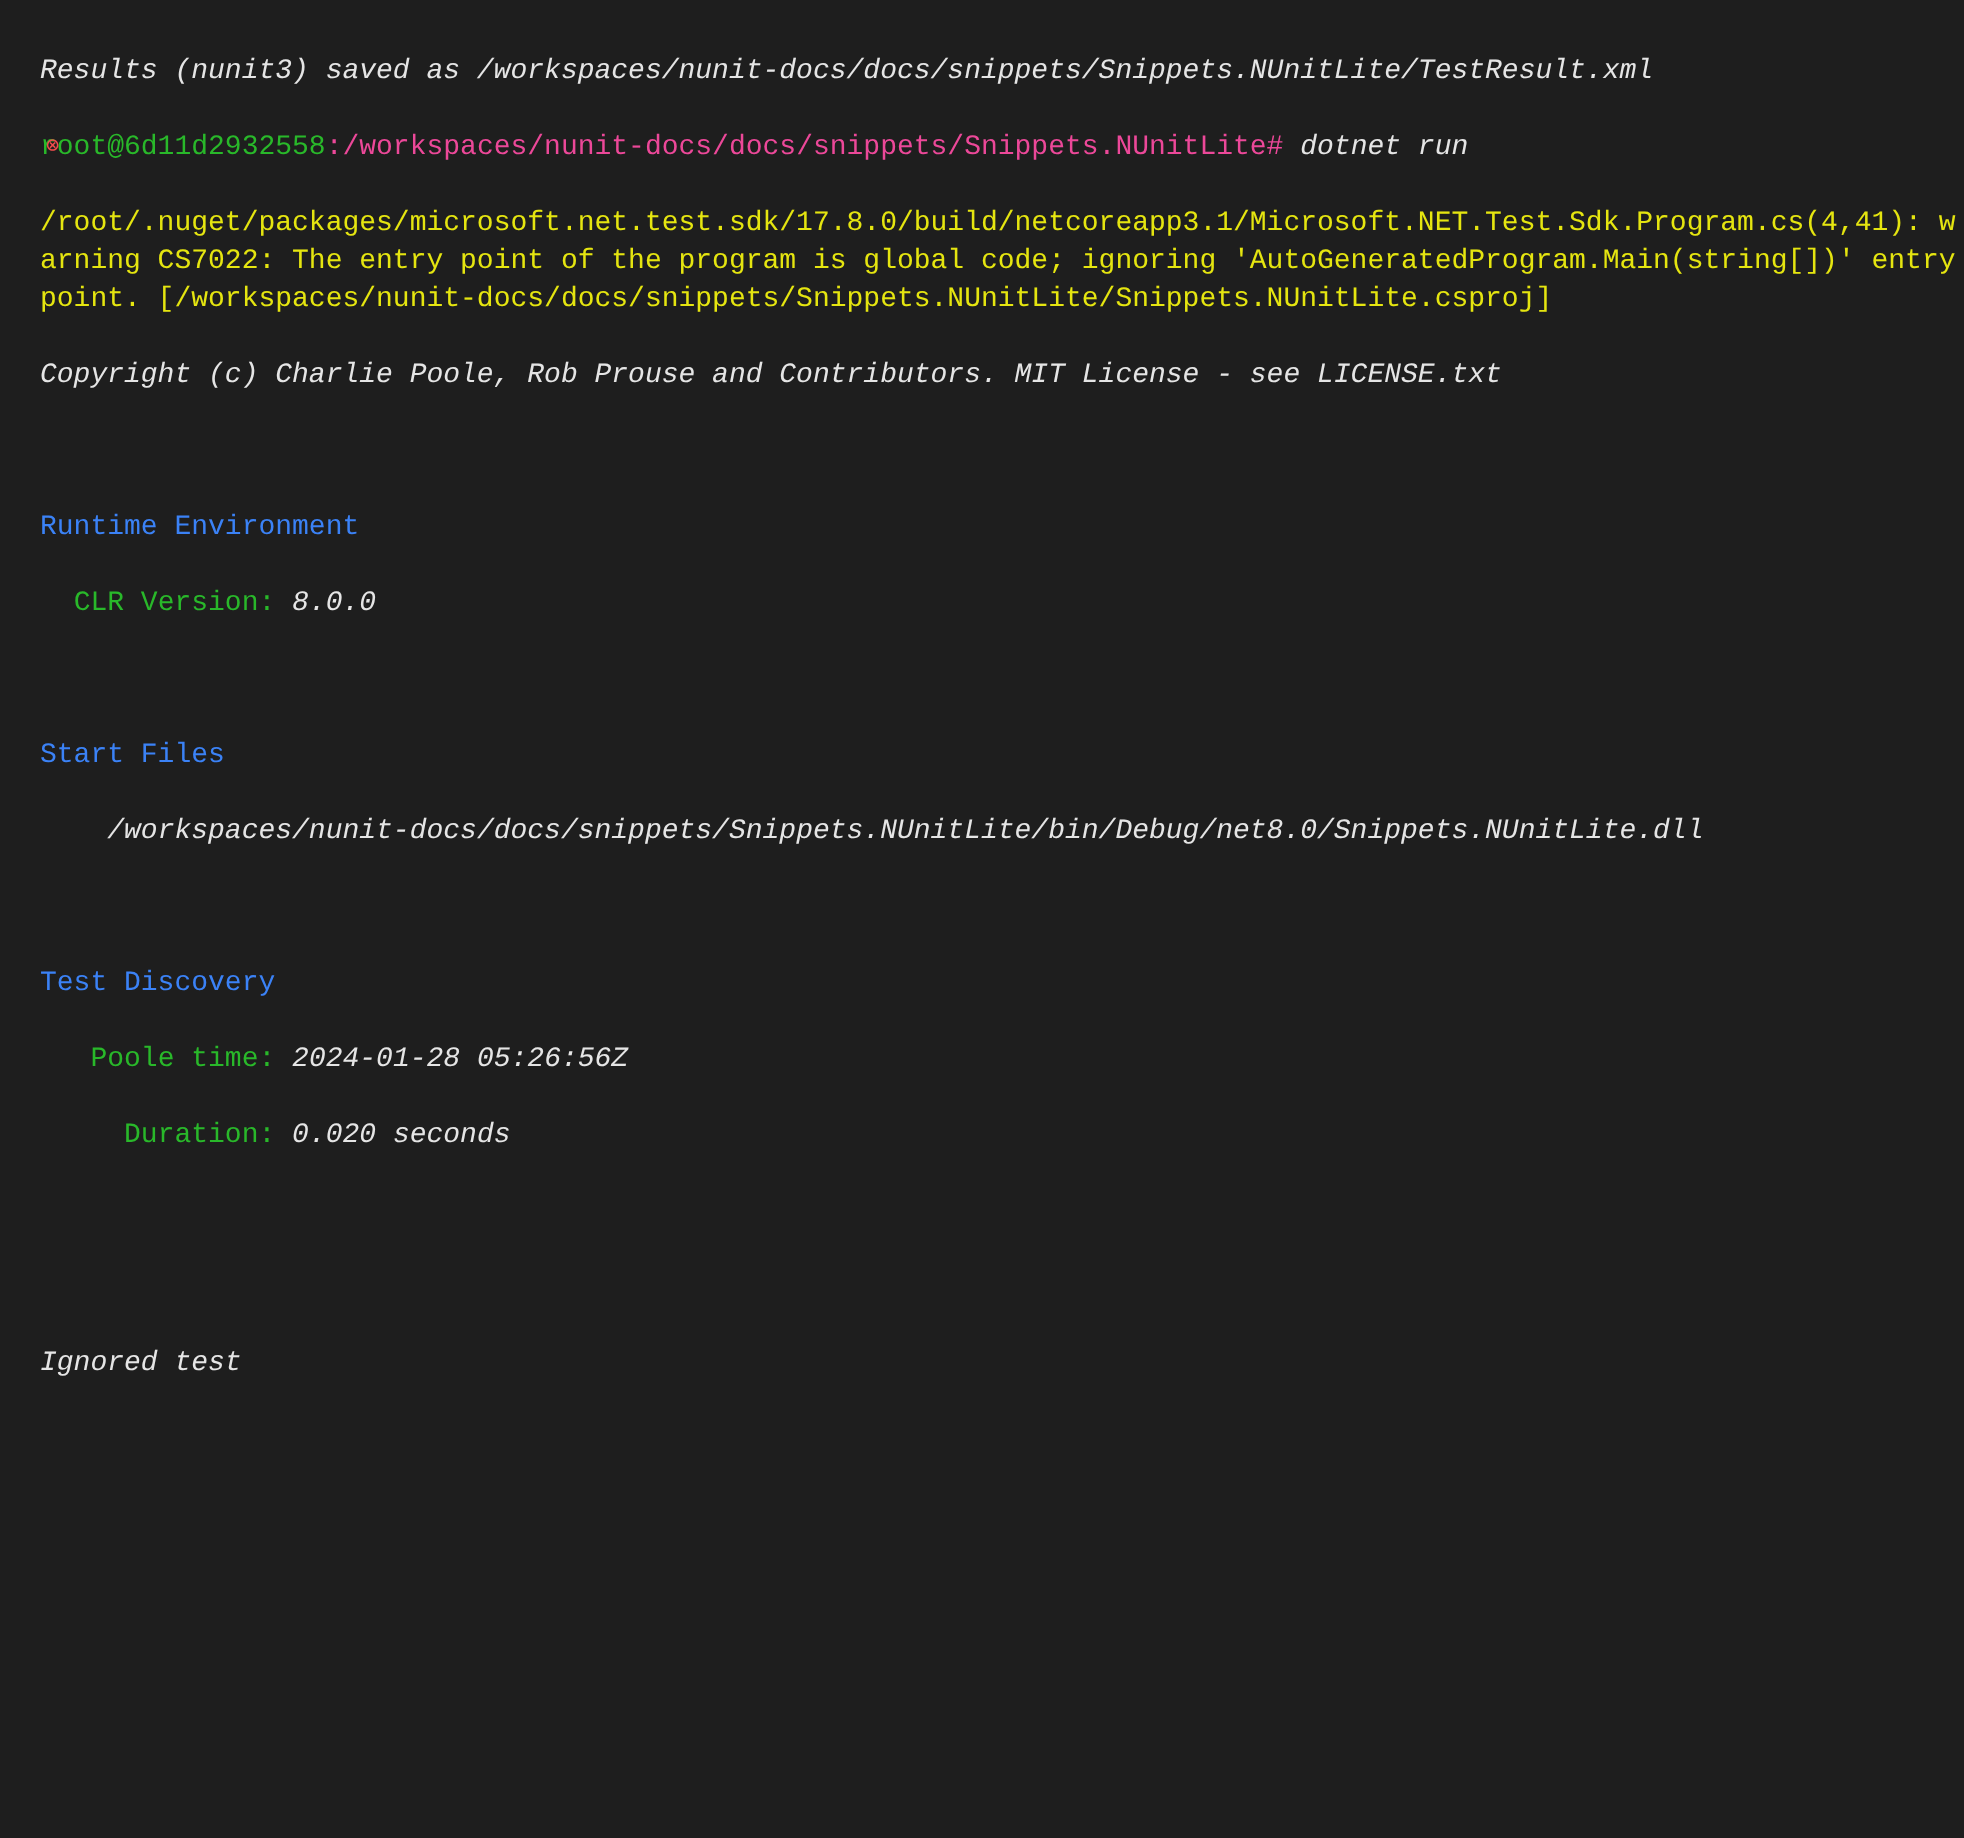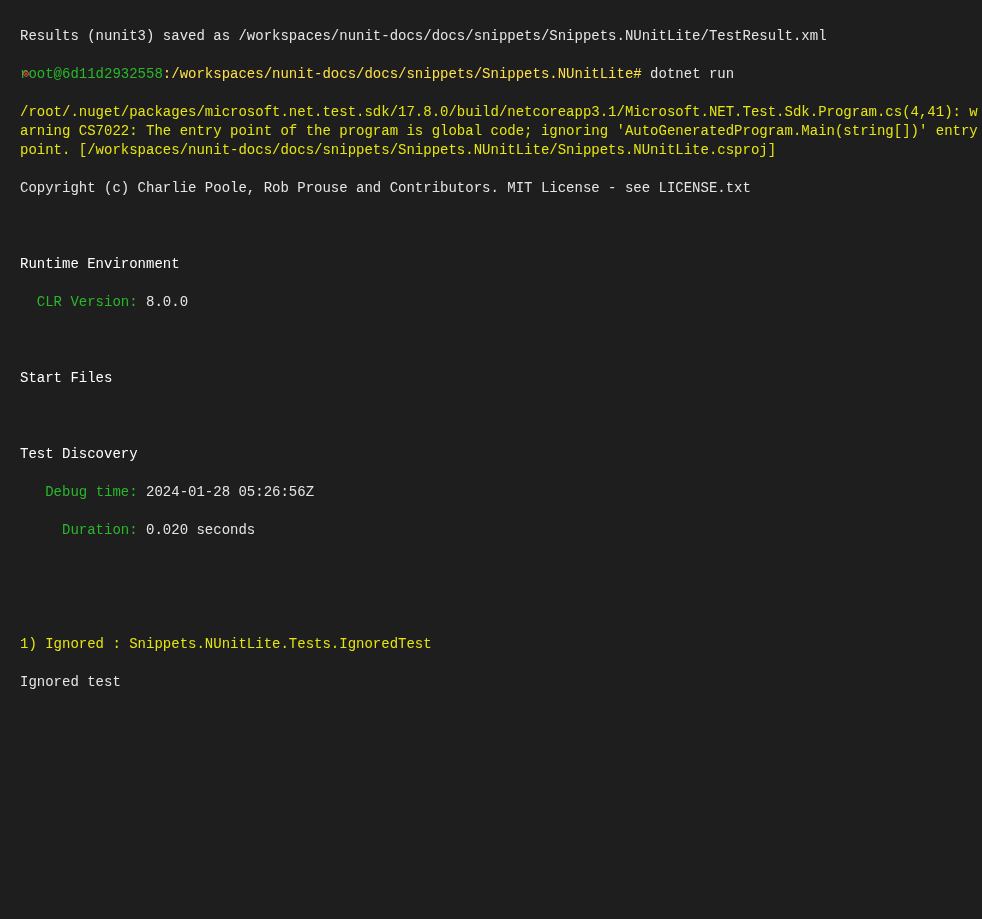--- a/index.html
+++ b/index.html
@@ -12,25 +12,25 @@
     line-height: 19px;
     width: 982px;
     height: 919px;
     overflow: hidden;
   }
   .terminal {
     padding: 8px 0 8px 20px;
     white-space: pre-wrap;
     word-break: break-all;
   }
-  .white { color: #e5e5e5; }
-  .cyan { color: #ffffff; }
+  .white { color: #e5e5e5; font-style: italic; }
+  .cyan { color: #3b82f6; }
   .green { color: #29b82a; }
   .yellow { color: #e5e510; }
-  .blue { color: #fde047; }
+  .blue { color: #ec4899; }
   .gutter-icon {
     position: absolute;
     left: 3px;
     color: #f14c4c;
     font-size: 11px;
   }
   .line { position: relative; }
 </style>
 </head>
 <body>
@@ -38,27 +38,27 @@
 <div class="terminal">
 <div class="line"><span class="white">Results (nunit3) saved as /workspaces/nunit-docs/docs/snippets/Snippets.NUnitLite/TestResult.xml</span></div>
 <div class="line"><span class="gutter-icon">⊗</span><span class="green">root@6d11d2932558</span><span class="blue">:/workspaces/nunit-docs/docs/snippets/Snippets.NUnitLite#</span><span class="white"> dotnet run</span></div>
 <div class="line"><span class="yellow">/root/.nuget/packages/microsoft.net.test.sdk/17.8.0/build/netcoreapp3.1/Microsoft.NET.Test.Sdk.Program.cs(4,41): warning CS7022: The entry point of the program is global code; ignoring 'AutoGeneratedProgram.Main(string[])' entry point. [/workspaces/nunit-docs/docs/snippets/Snippets.NUnitLite/Snippets.NUnitLite.csproj]</span></div>
 <div class="line"><span class="white">Copyright (c) Charlie Poole, Rob Prouse and Contributors. MIT License - see LICENSE.txt</span></div>
 <div class="line">&nbsp;</div>
 <div class="line"><span class="cyan">Runtime Environment</span></div>
 <div class="line"><span class="green">  CLR Version:</span><span class="white"> 8.0.0</span></div>
 <div class="line">&nbsp;</div>
 <div class="line"><span class="cyan">Start Files</span></div>
+<div class="line"><span class="white">    /workspaces/nunit-docs/docs/snippets/Snippets.NUnitLite/bin/Debug/net8.0/Snippets.NUnitLite.dll</span></div>
 <div class="line">&nbsp;</div>
 <div class="line"><span class="cyan">Test Discovery</span></div>
-<div class="line"><span class="green">   Debug time:</span><span class="white"> 2024-01-28 05:26:56Z</span></div>
+<div class="line"><span class="green">   Poole time:</span><span class="white"> 2024-01-28 05:26:56Z</span></div>
 <div class="line"><span class="green">     Duration:</span><span class="white"> 0.020 seconds</span></div>
 <div class="line">&nbsp;</div>
 <div class="line">&nbsp;</div>
-<div class="line"><span class="yellow">1) Ignored : Snippets.NUnitLite.Tests.IgnoredTest</span></div>
 <div class="line"><span class="white">Ignored test</span></div>
 <div class="line">&nbsp;</div>
 
 
 
 
 
 
 
 

